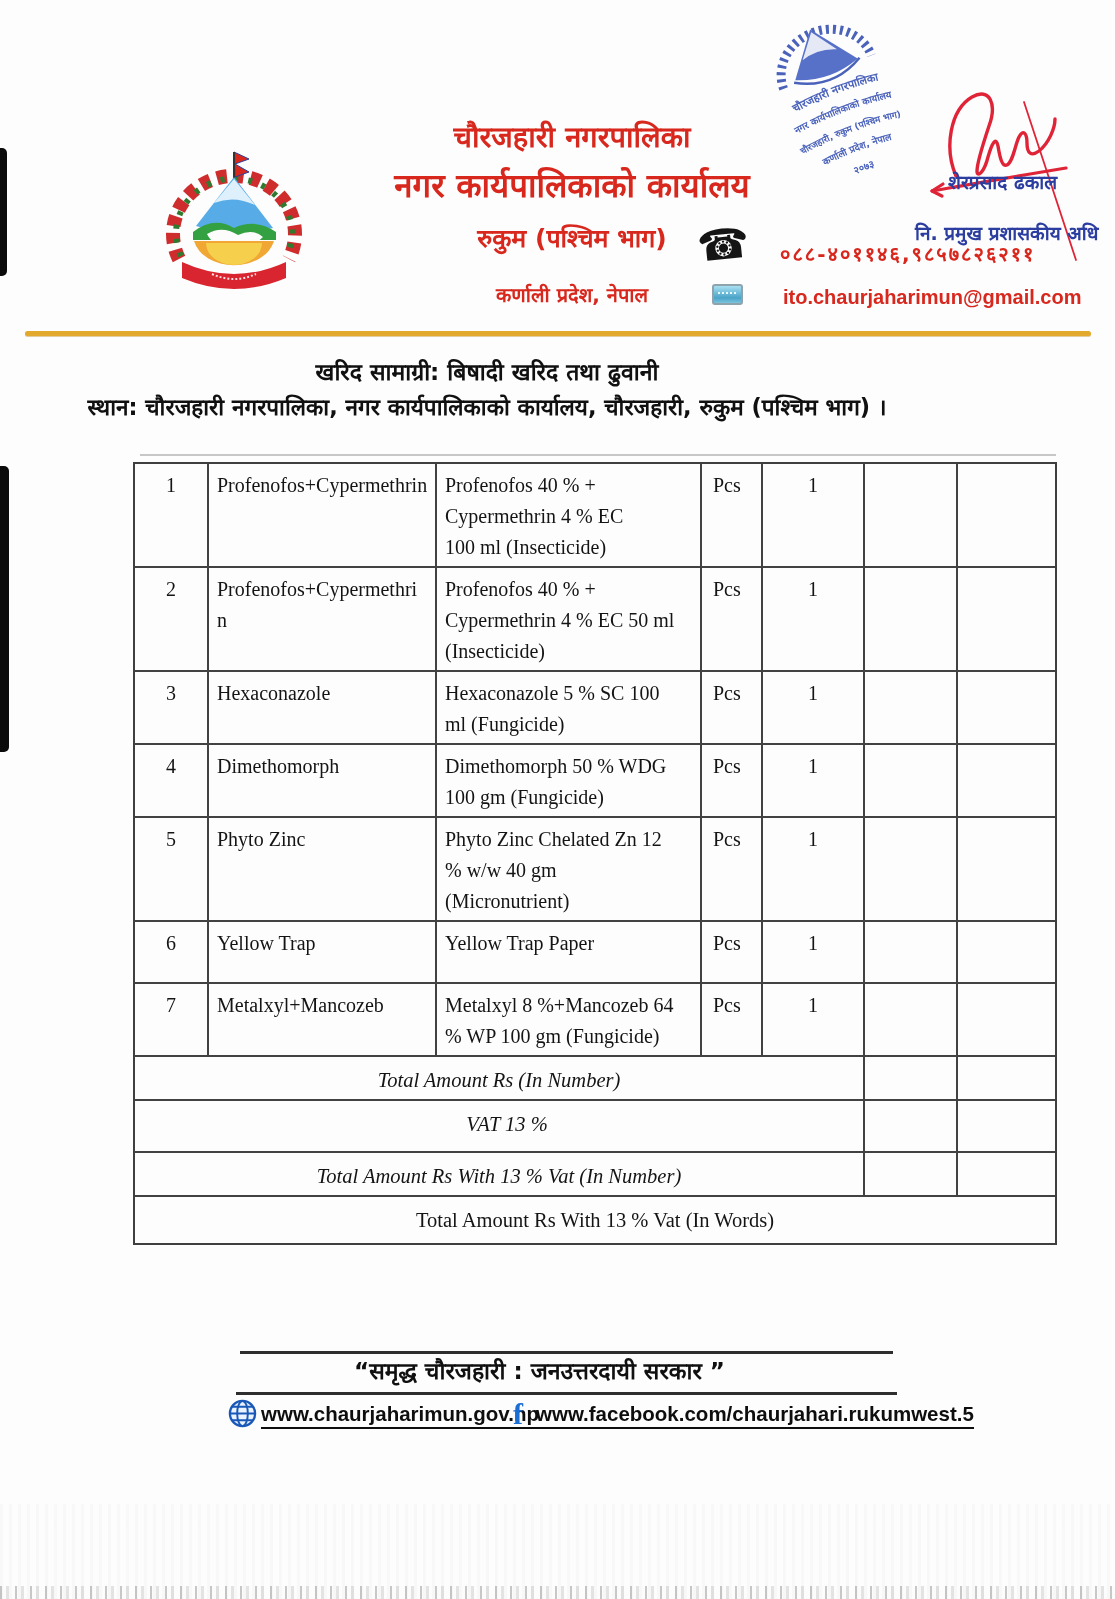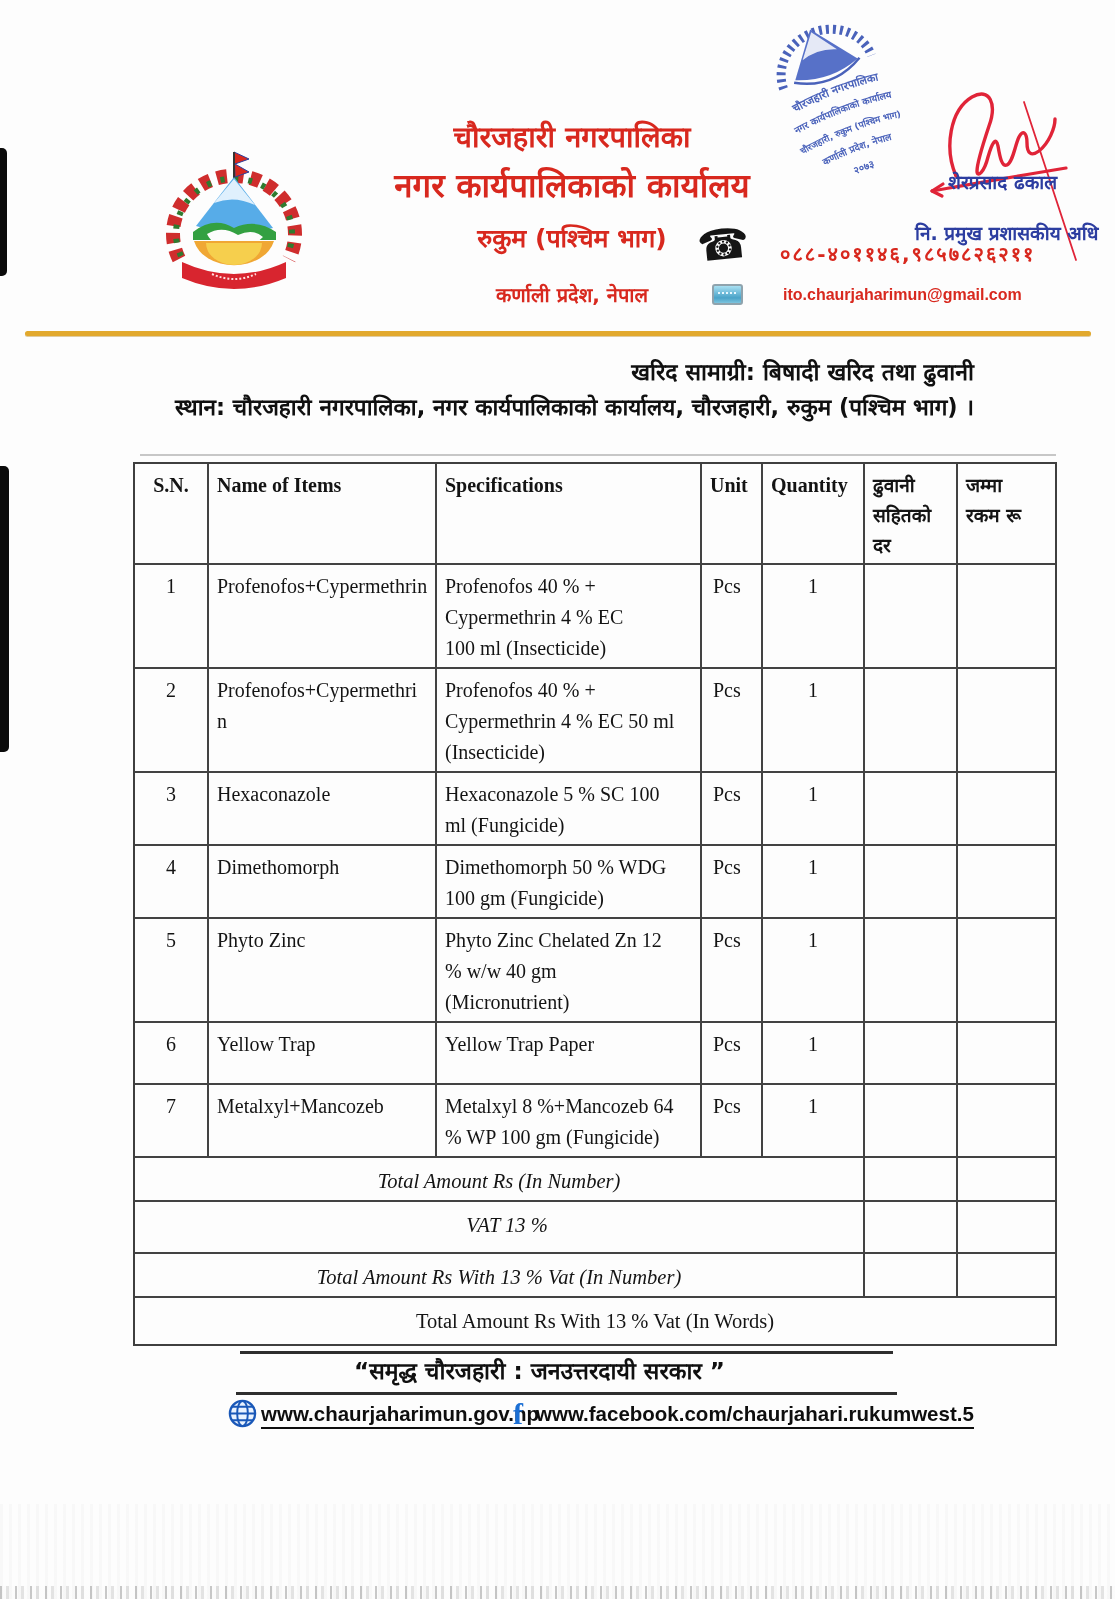--- a/index.html
+++ b/index.html
@@ -25,32 +25,32 @@
   .org4{top:281px;font-size:20px;}
   .logo{position:absolute;left:152px;top:146px;width:164px;height:148px;}
   .phone-icon{position:absolute;left:697px;top:220px;font-size:42px;color:#151515;
       transform:rotate(-6deg);font-family:"DejaVu Sans",sans-serif;}
   .phone-num{position:absolute;left:780px;top:240px;font-size:20px;font-weight:bold;color:#d8281e;
       letter-spacing:2px;font-family:"DejaVu Sans",sans-serif;}
   .email-icon{position:absolute;left:712px;top:284px;width:31px;height:21px;border:2px solid #8fa3ad;
       border-radius:3px;background:linear-gradient(180deg,#a8e0f2 0%,#4aa3c8 70%,#7cc4de 100%);box-sizing:border-box;}
   .email-icon::after{content:"";position:absolute;left:4px;top:6px;width:18px;height:6px;
       border-top:2px dotted #e8f8ff;}
-  .email-text{position:absolute;left:783px;top:286px;font-size:16px;font-weight:bold;color:#d8281e;
+  .email-text{position:absolute;left:783px;top:286px;font-size:20px;font-weight:bold;color:#d8281e;
       font-family:"Liberation Sans",sans-serif;}
   .stamp{position:absolute;left:758px;top:4px;width:162px;height:196px;transform:rotate(-21deg);opacity:.92;}
   .signature{position:absolute;left:926px;top:76px;width:168px;height:192px;}
   .officer{position:absolute;color:#2c3da0;font-weight:bold;font-family:"DejaVu Sans",sans-serif;white-space:nowrap;}
   .officer-name{left:948px;top:169px;font-size:19px;}
   .officer-title{left:915px;top:196px;font-size:19px;margin-top:24px;}
 
   .gold-line{position:absolute;left:25px;top:331px;width:1066px;height:5px;background:#e2a92d;
      border-radius:3px;box-shadow:0 1px 0 rgba(180,130,20,.4);}
 
-  .doc-title{position:absolute;left:0;width:974px;text-align:right;font-weight:bold;color:#101010;
+  .doc-title{position:absolute;left:0;width:974px;text-align:center;font-weight:bold;color:#101010;
      font-family:"DejaVu Sans",sans-serif;}
   .doc-subject{top:355px;font-size:23px;}
   .doc-location{top:391px;font-size:22.5px;}
 
   
   .tbl-topline{position:absolute;left:140px;top:454px;width:916px;height:2px;background:#9a9a9a;opacity:.55;}
   .tbl{position:absolute;left:133px;top:462px;width:924px;border:2px solid #3f3f3f;box-sizing:border-box;background:transparent;}
   .row{display:grid;grid-template-columns:74px 228px 265px 61px 102px 93px 97px;}
   .srow{display:grid;grid-template-columns:730px 93px 97px;font-style:italic;}
   .frow{display:grid;grid-template-columns:920px;}
@@ -159,32 +159,20 @@
   <div class="officer officer-title">नि. प्रमुख प्रशासकीय अधि</div>
 
   <div class="gold-line"></div>
 
   <div class="doc-title doc-subject">खरिद सामाग्री: बिषादी खरिद तथा ढुवानी</div>
   <div class="doc-title doc-location">स्थान: चौरजहारी नगरपालिका, नगर कार्यपालिकाको कार्यालय, चौरजहारी, रुकुम (पश्चिम भाग) ।</div>
 
   <div class="tbl-topline"></div>
   <div class="tbl">
 
-    <div class="row hdr hrow">
-      <div class="cell sn">S.N.</div>
-      <div class="cell">Name of Items</div>
-      <div class="cell">Specifications</div>
-      <div class="cell">Unit</div>
-      <div class="cell">Quantity</div>
-      <div class="cell np">ढुवानी
-सहितको
-दर</div>
-      <div class="cell np">जम्मा
-रकम रू</div>
-    </div>
 
     <div class="row r1">
       <div class="cell sn">1</div>
       <div class="cell">Profenofos+Cypermethrin</div>
       <div class="cell">Profenofos 40 % +
 Cypermethrin 4  % EC
 100 ml (Insecticide)</div>
       <div class="cell unit">Pcs</div>
       <div class="cell qty">1</div>
       <div class="cell"></div>

